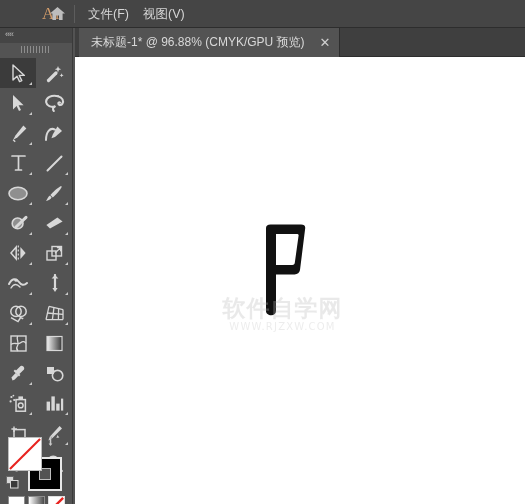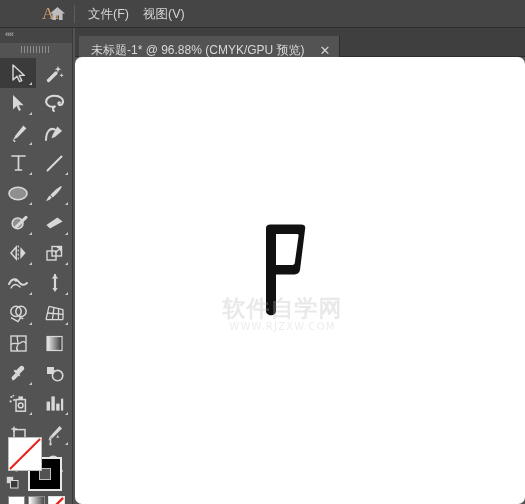--- a/index.html
+++ b/index.html
@@ -46,21 +46,20 @@
     width: 450px; height: 29px;
     background: #3f3f3f;
     border-bottom: 1px solid #2d2d2d;
   }
   #doc-tab {
     position: absolute; left: 4px; top: 0;
     height: 29px; display: flex; align-items: center;
     background: #535353;
     padding: 0 6px 0 12px;
     border-right: 1px solid #2d2d2d;
-    margin-top: 8px;
   }
   #doc-tab-title {
     color: #d8d8d8; font-size: 12px; white-space: nowrap;
   }
   #doc-tab-close {
     color: #cfcfcf; font-size: 13px; margin-left: 12px;
     line-height: 10px; padding: 2px 3px;
   }
 
   
@@ -150,21 +149,20 @@
   .cm-color { background: #fff; }
   .cm-grad { background: linear-gradient(to right, #ffffff, #4a4a4a); }
   .cm-none { background: #0d0d0d; }
 
   
   #canvas {
     position: absolute; left: 75px; top: 57px;
     width: 450px; height: 447px;
     background: #ffffff;
     overflow: hidden;
-    border-radius: 7px;
   }
   #artwork { position: absolute; left: 0; top: 0; }
   #watermark {
     position: absolute; left: 130px; top: 238px;
     width: 155px; text-align: center;
     opacity: .30;
     pointer-events: none;
     user-select: none;
   }
   #wm-cn {

